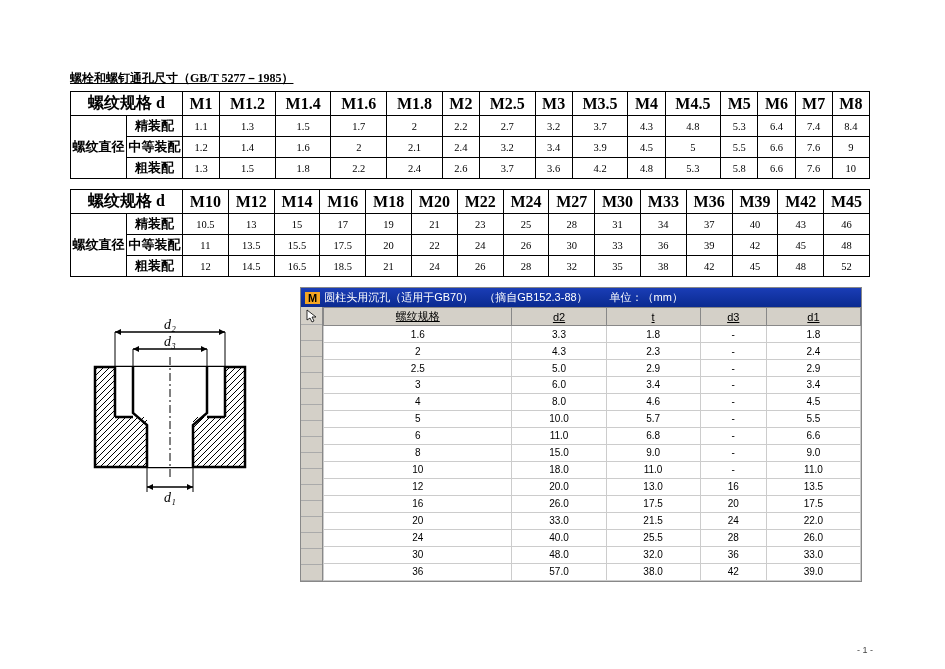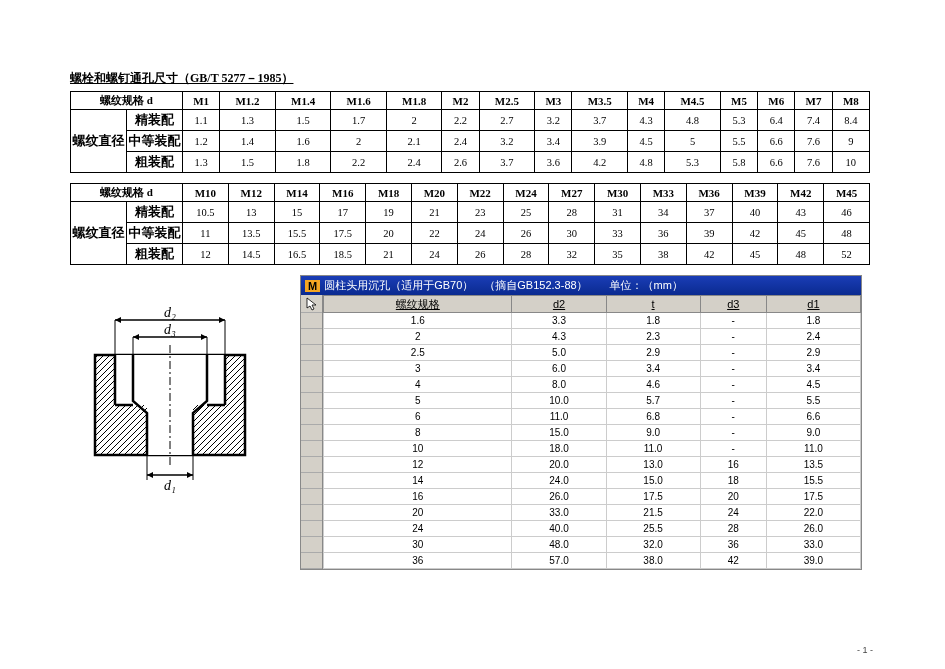--- a/index.html
+++ b/index.html
@@ -35,21 +35,21 @@
     font-size: 10.5px;
     font-weight: normal;
     height: 15px;
   }
   table.spec .rowhead {
     font-weight: bold;
     font-size: 13px;
   }
   table.spec .colhead {
     font-weight: bold;
-    font-size: 11px;
+    font-size: 16px;
   }
   .lower {
     display: flex;
     align-items: flex-start;
     margin-top: 6px;
   }
   .diagram-box {
     width: 230px;
     padding-top: 30px;
   }
@@ -441,27 +441,20 @@
                 <td>11.0</td>
               </tr>
               <tr>
                 <td>12</td>
                 <td>20.0</td>
                 <td>13.0</td>
                 <td>16</td>
                 <td>13.5</td>
               </tr>
               <tr>
-                <td>14</td>
-                <td>24.0</td>
-                <td>15.0</td>
-                <td>18</td>
-                <td>15.5</td>
-              </tr>
-              <tr>
                 <td>16</td>
                 <td>26.0</td>
                 <td>17.5</td>
                 <td>20</td>
                 <td>17.5</td>
               </tr>
               <tr>
                 <td>20</td>
                 <td>33.0</td>
                 <td>21.5</td>

